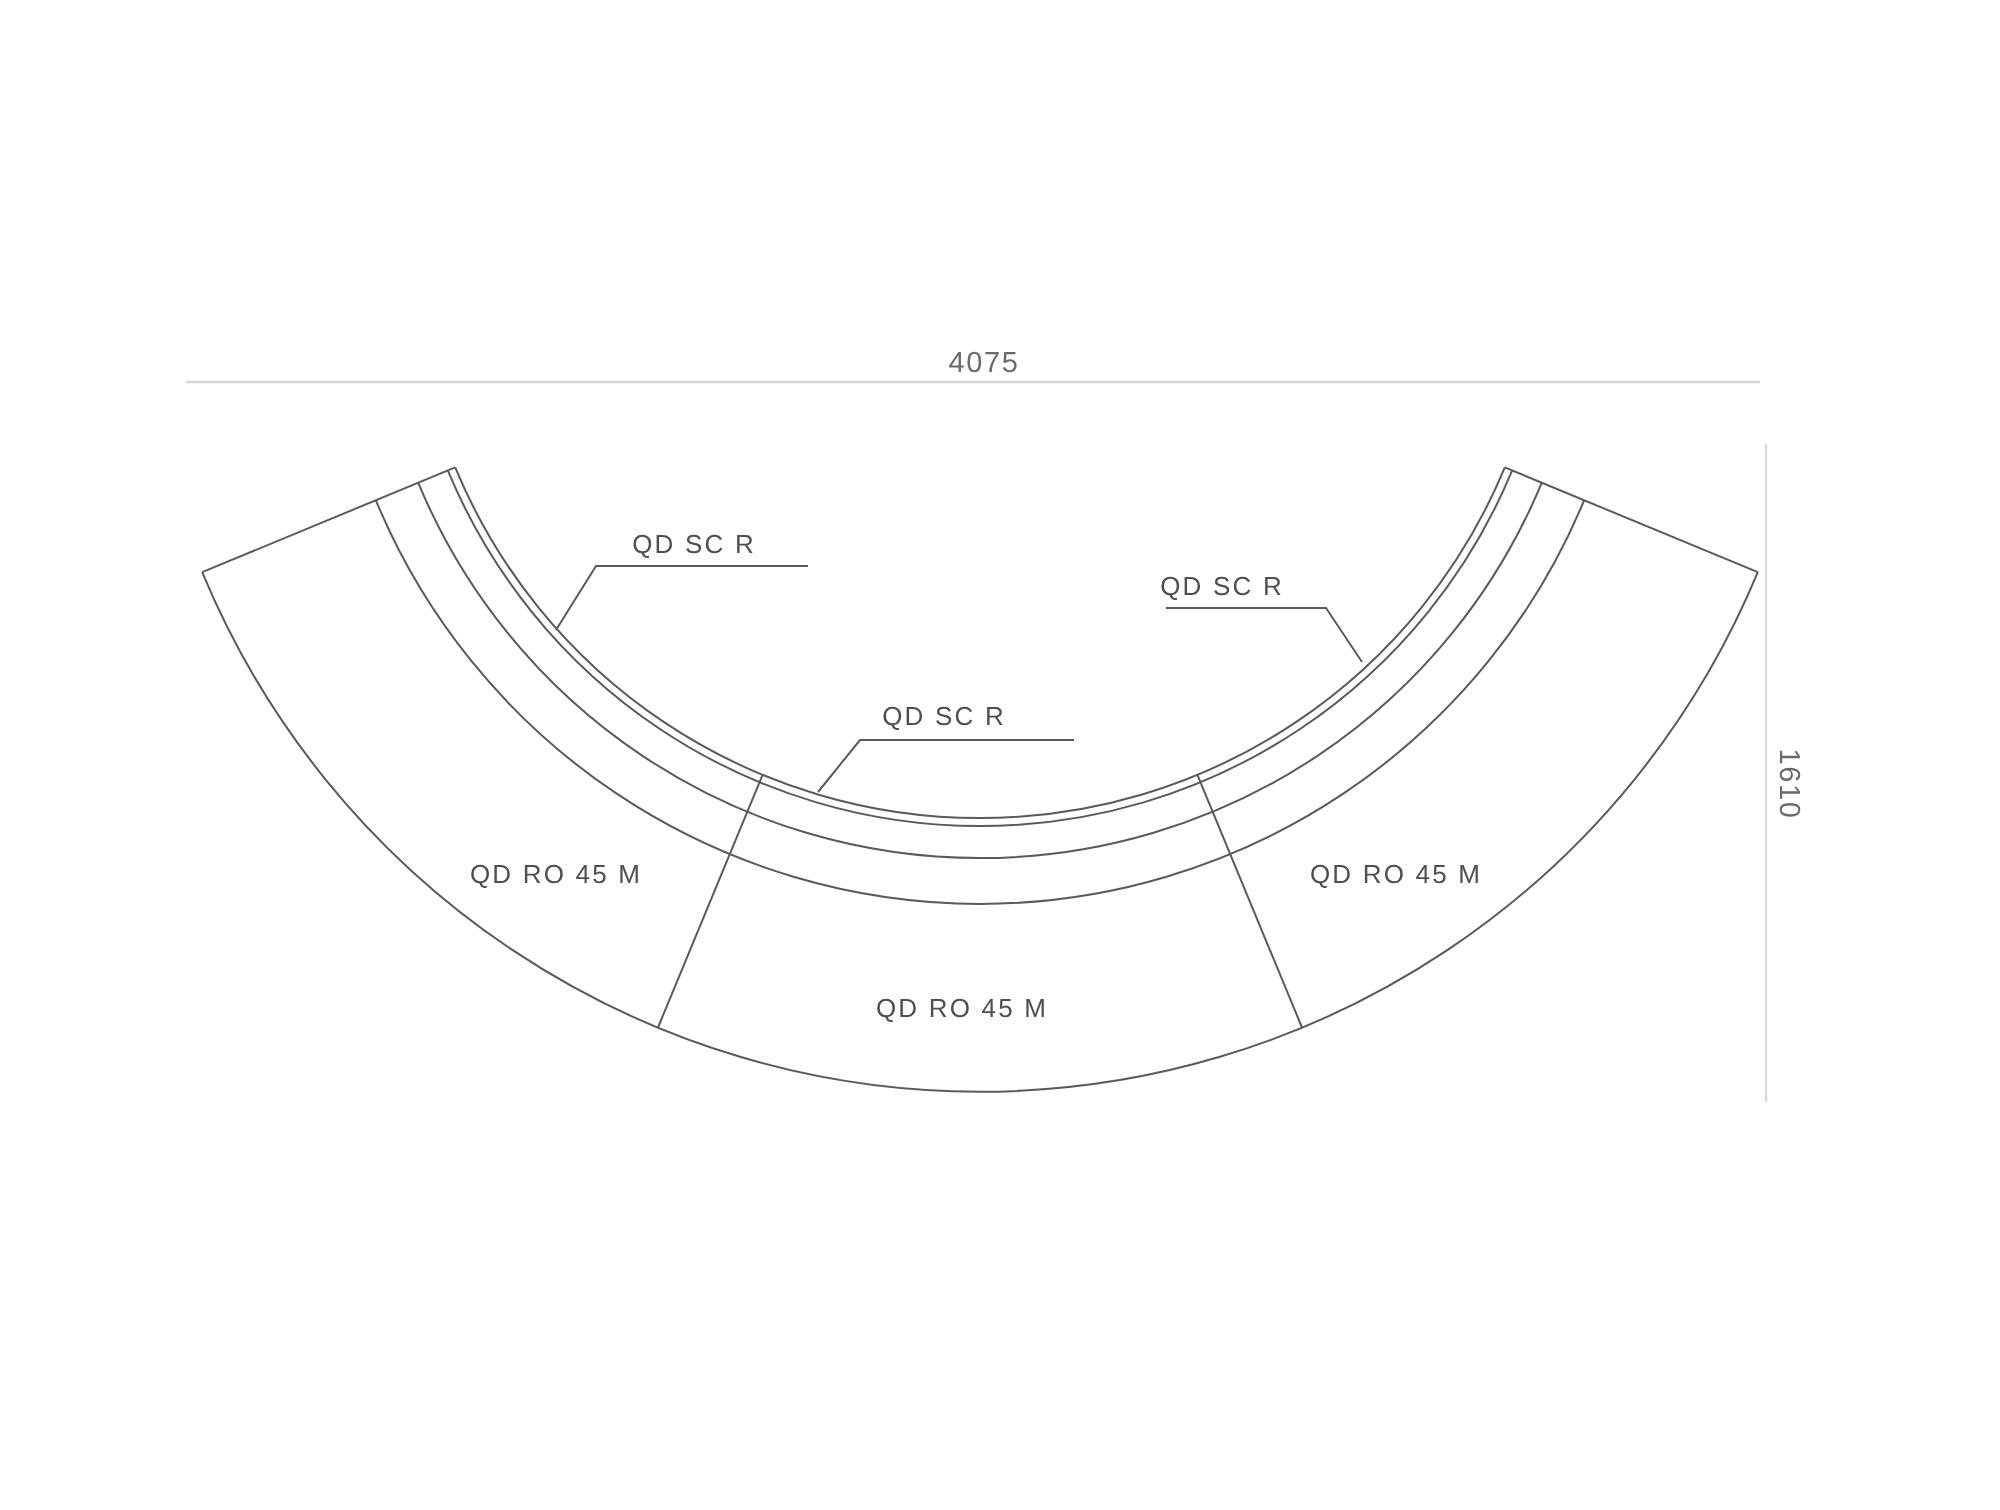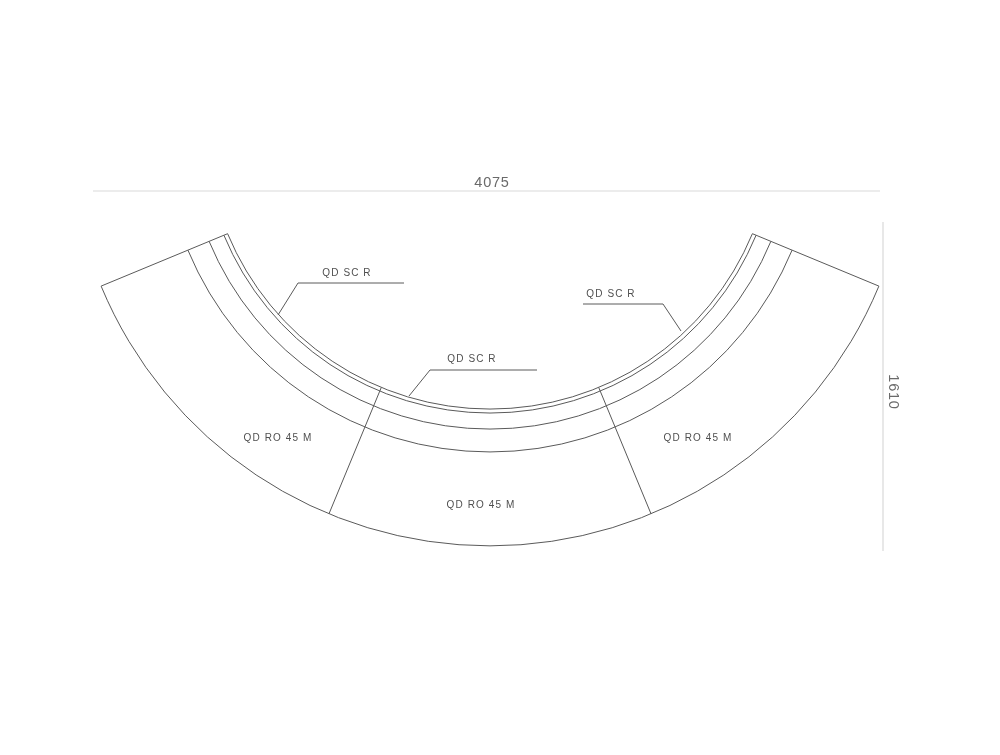--- a/index.html
+++ b/index.html
@@ -27,21 +27,21 @@
     fill: none;
   }
   .dim-line {
     stroke: #d9d9d9;
     stroke-width: 1.2;
     fill: none;
   }
   .label {
     position: absolute;
     transform: translate(-50%, -50%);
-    font-size: 10px;
+    font-size: 13px;
     letter-spacing: 1.1px;
     color: #4f4f4f;
     white-space: nowrap;
     user-select: none;
   }
   .dim-text {
     position: absolute;
     transform: translate(-50%, -50%);
     font-size: 14.5px;
     letter-spacing: 0.8px;

